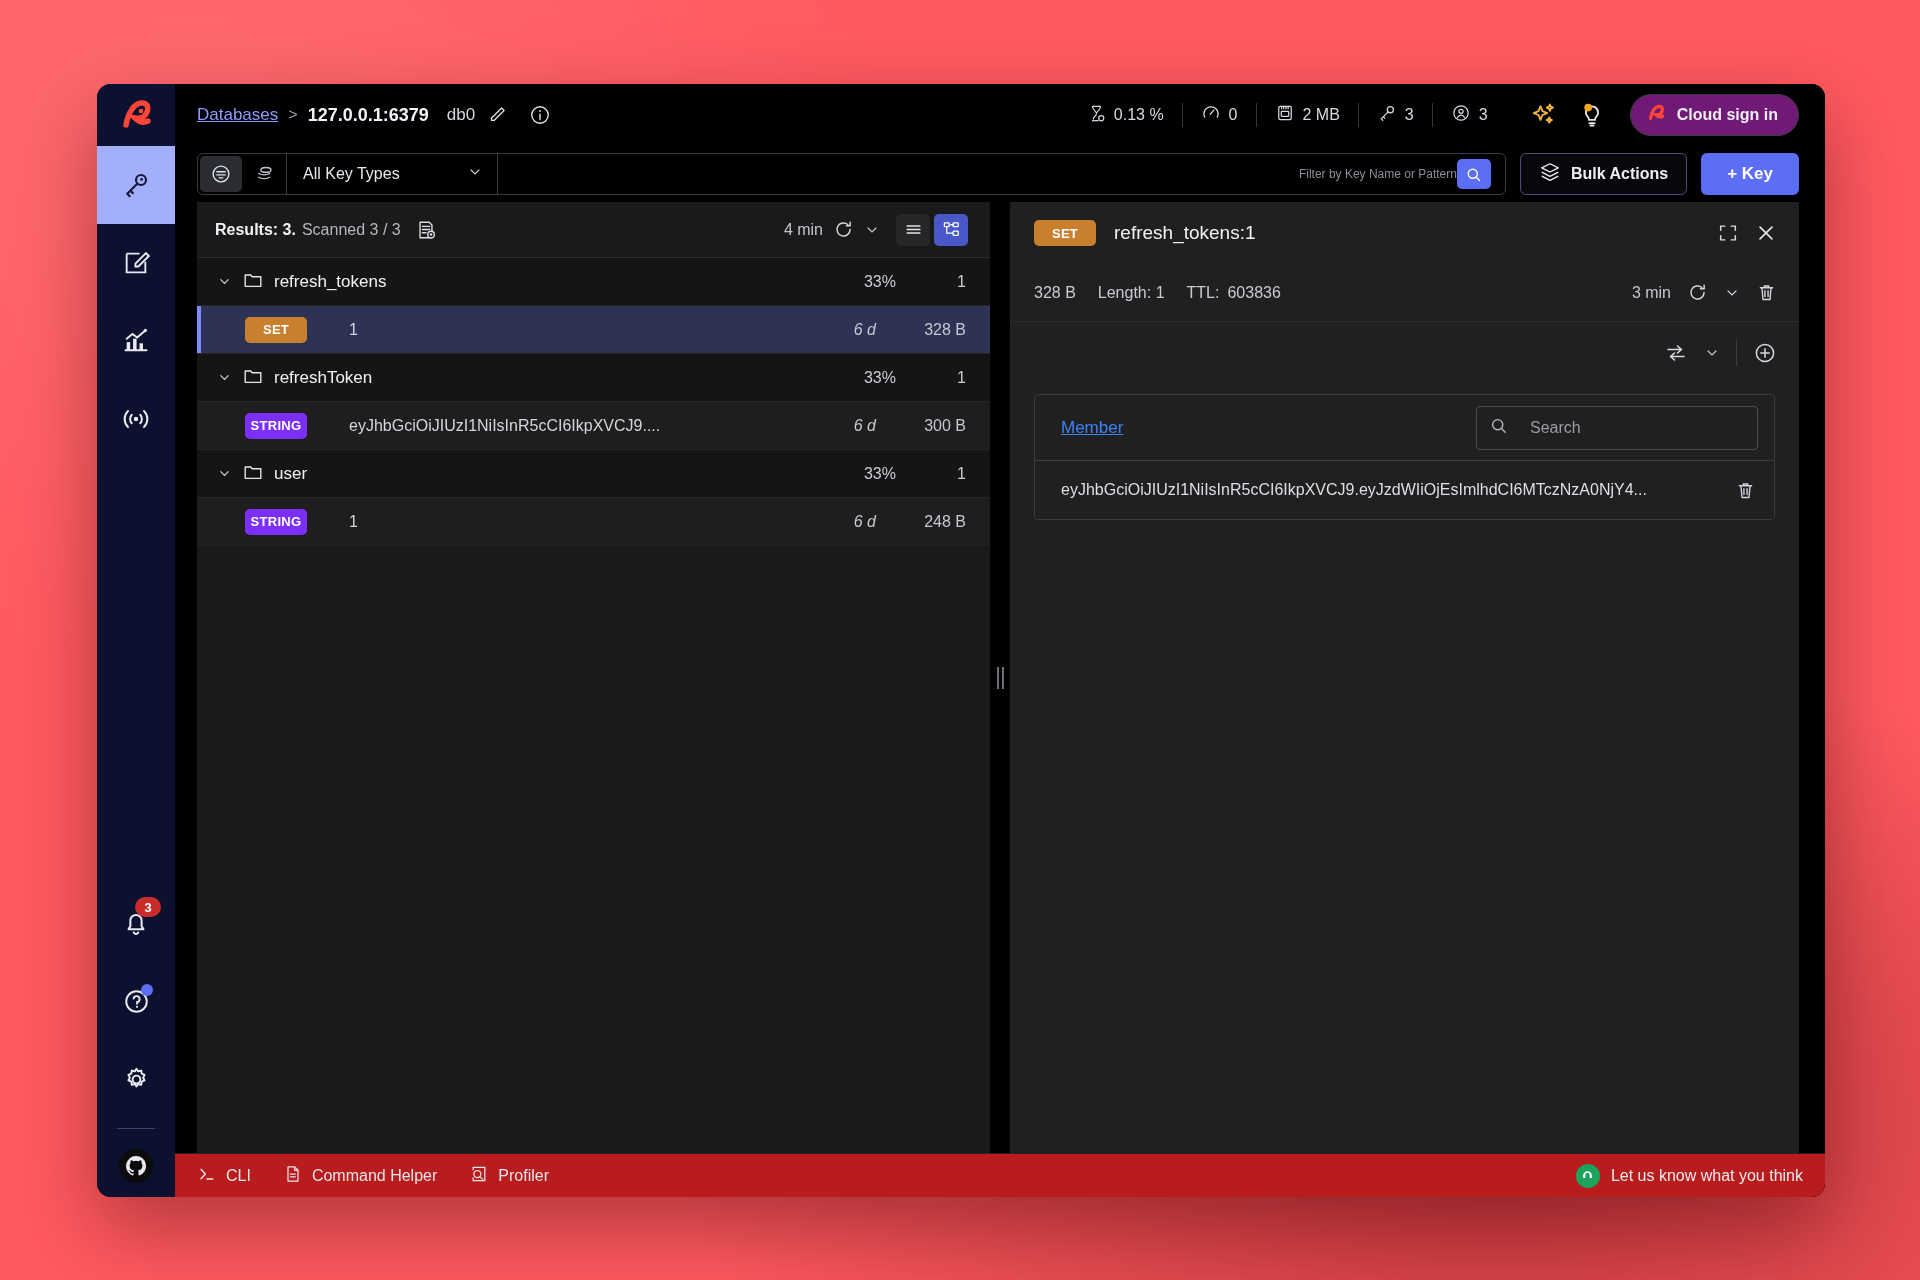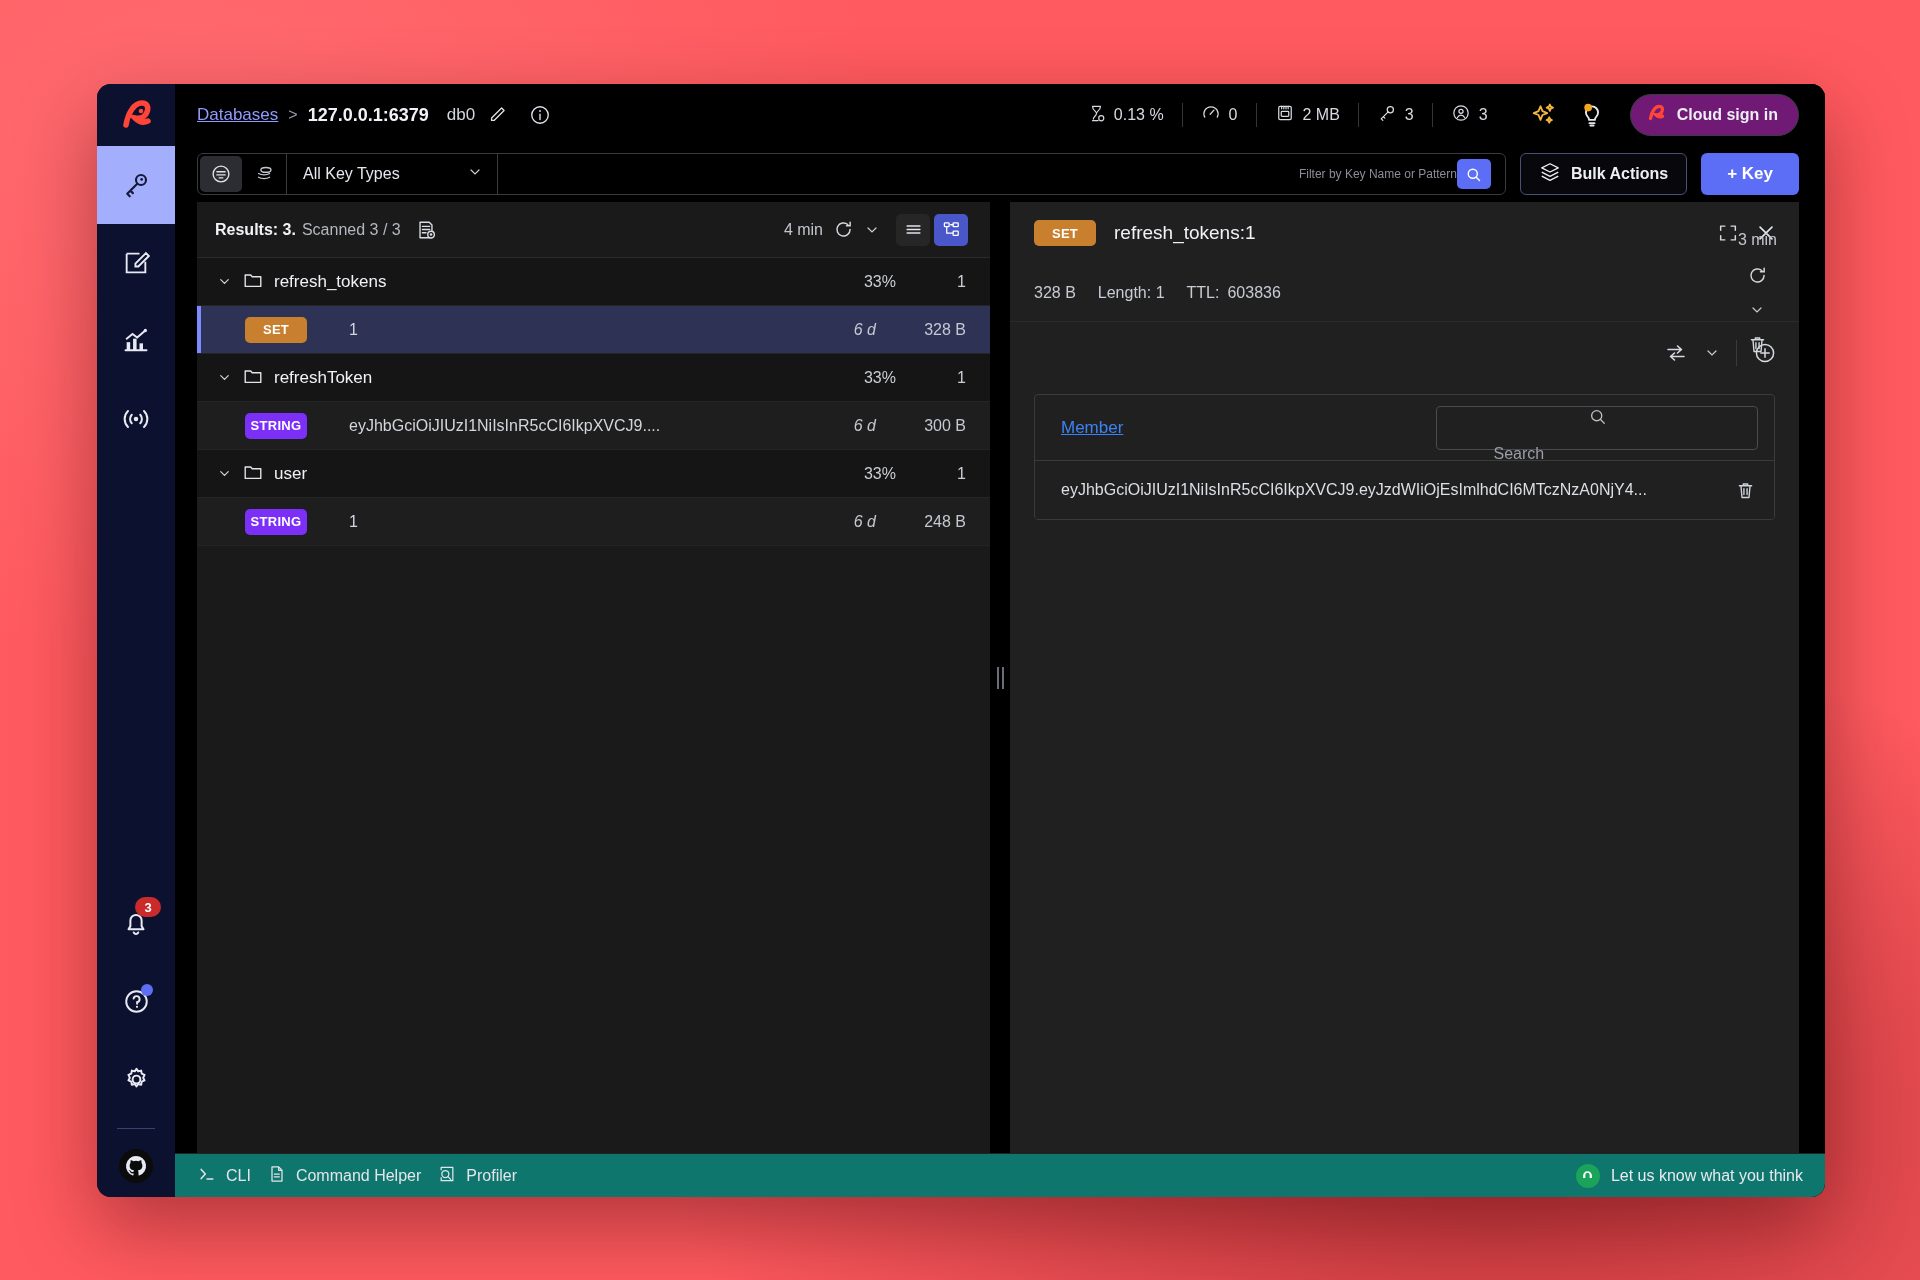--- a/index.html
+++ b/index.html
@@ -272,44 +272,44 @@
   }
   .det-key { color: #f1f2f6; font-size: 19px; }
   .det-head-right { margin-left:auto; display:flex; align-items:center; gap: 16px; }
   .det-meta {
     height: 58px; flex: 0 0 58px;
     display: flex; align-items: center; gap: 22px;
     padding: 0 22px 0 24px;
     border-bottom: 1px solid #2b2b2b;
     color: #c8cbd3; font-size: 16px;
   }
-  .det-meta-right { margin-left:auto; display:flex; align-items:center; gap: 16px; flex-direction: column; }
+  .det-meta-right { margin-left:auto; display:flex; align-items:center; gap: 16px; }
   .det-actions {
     height: 62px; flex: 0 0 62px;
     display: flex; align-items: center; justify-content: flex-end;
     gap: 16px; padding: 0 22px;
   }
   .act-sep { width:1px; height:26px; background:#3a3a3f; }
   .member-box {
     margin: 10px 24px 0 24px;
     border: 1px solid #3a3a3f; border-radius: 4px;
     overflow: hidden;
   }
   .member-head {
     height: 66px;
     display: flex; align-items: center;
     padding: 0 16px 0 26px;
     border-bottom: 1px solid #3a3a3f;
   }
   .member-label { color: #3b82f6; font-size: 17px; text-decoration: underline; }
   .search-box {
     margin-left: auto;
-    width: 322px; height: 44px;
+    width: 282px; height: 44px;
     border: 1px solid #4b4b52; border-radius: 4px;
-    display: flex; align-items: center; gap: 15px; padding: 0 12px; flex-direction: column;
+    display: flex; align-items: center; gap: 22px; padding: 0 12px;
   }
   .search-box input {
     flex: 1 1 auto; min-width: 0;
     background: transparent; border:0; outline:0;
     color:#e6e8ed; font-size: 16px;
     font-family: "Liberation Sans", sans-serif;
   }
   .search-box input::placeholder { color: #9a9da6; }
   .member-row {
     height: 58px;
@@ -320,22 +320,22 @@
   .member-val {
     color: #dcdfe6; font-size: 16px;
     overflow: hidden; text-overflow: ellipsis; white-space: nowrap;
     flex: 1 1 auto; min-width: 0;
   }
 
   
   .statusbar {
     height: 44px; flex: 0 0 44px;
     display: flex; align-items: center;
-    padding: 0 22px 0 22px; gap: 16px;
-    background: #0f766e;
+    padding: 0 22px 0 22px; gap: 32px;
+    background: #b91c1c;
     border-top: 1px solid #232323;
     justify-content: center;
   }
   .sb-item {
     display: flex; align-items: center; gap: 9px;
     color: #e3e5ea; font-size: 16px; cursor: pointer;
   }
   .sb-spacer { flex: 1 1 auto; }
   .feedback {
     display:flex; align-items:center; gap:11px;

